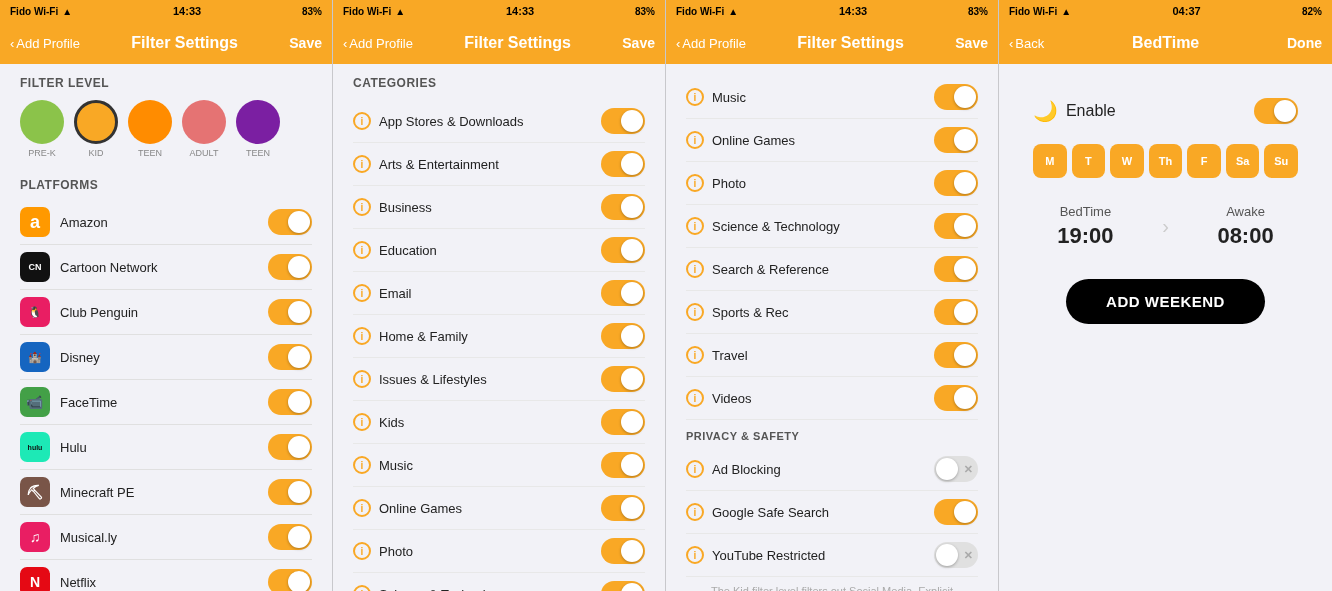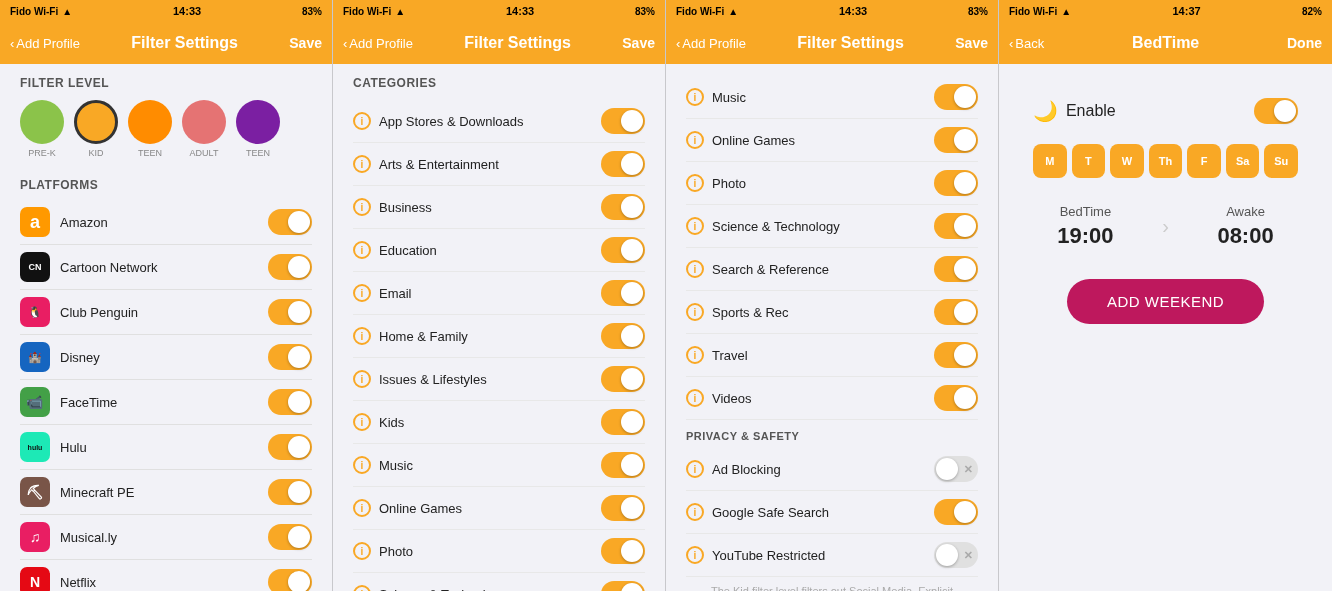--- a/index.html
+++ b/index.html
@@ -268,27 +268,27 @@
     .time-block-value {
       font-size: 22px;
       font-weight: 600;
       color: #222;
     }
     .chevron-right {
       font-size: 20px;
       color: #ccc;
     }
     .add-weekend-btn {
-      background: #be185d;
+      background: #000000;
       color: #fff;
       border: none;
       border-radius: 25px;
       padding: 14px 40px;
       font-size: 15px;
-      font-weight: 400;
+      font-weight: 700;
       display: block;
       margin: 0 auto;
       letter-spacing: 0.5px;
     }
     
     .ps-section-title {
       font-size: 11px;
       font-weight: 700;
       color: #555;
       letter-spacing: 0.5px;
@@ -653,21 +653,21 @@
     <p class="info-text">The Kid filter level filters out Social Media, Explicit Content, Mature Content, Gambling, Dating, and Malicious Content sites by default.</p>
   </div>
 </div>
 
 <div class="panel" style="border-right:none;">
   <div class="status-bar">
     <div class="status-bar-left">
       <span>Fido Wi-Fi</span>
       <span>▲</span>
     </div>
-    <div class="status-bar-center">14:37</div>
+    <div class="status-bar-center">04:37</div>
     <div class="status-bar-right">
       <span>82%</span>
     </div>
   </div>
   <div class="nav-bar">
     <div class="nav-back">
       <span>‹</span>
       <span>Back</span>
     </div>
     <div class="nav-title">BedTime</div>

